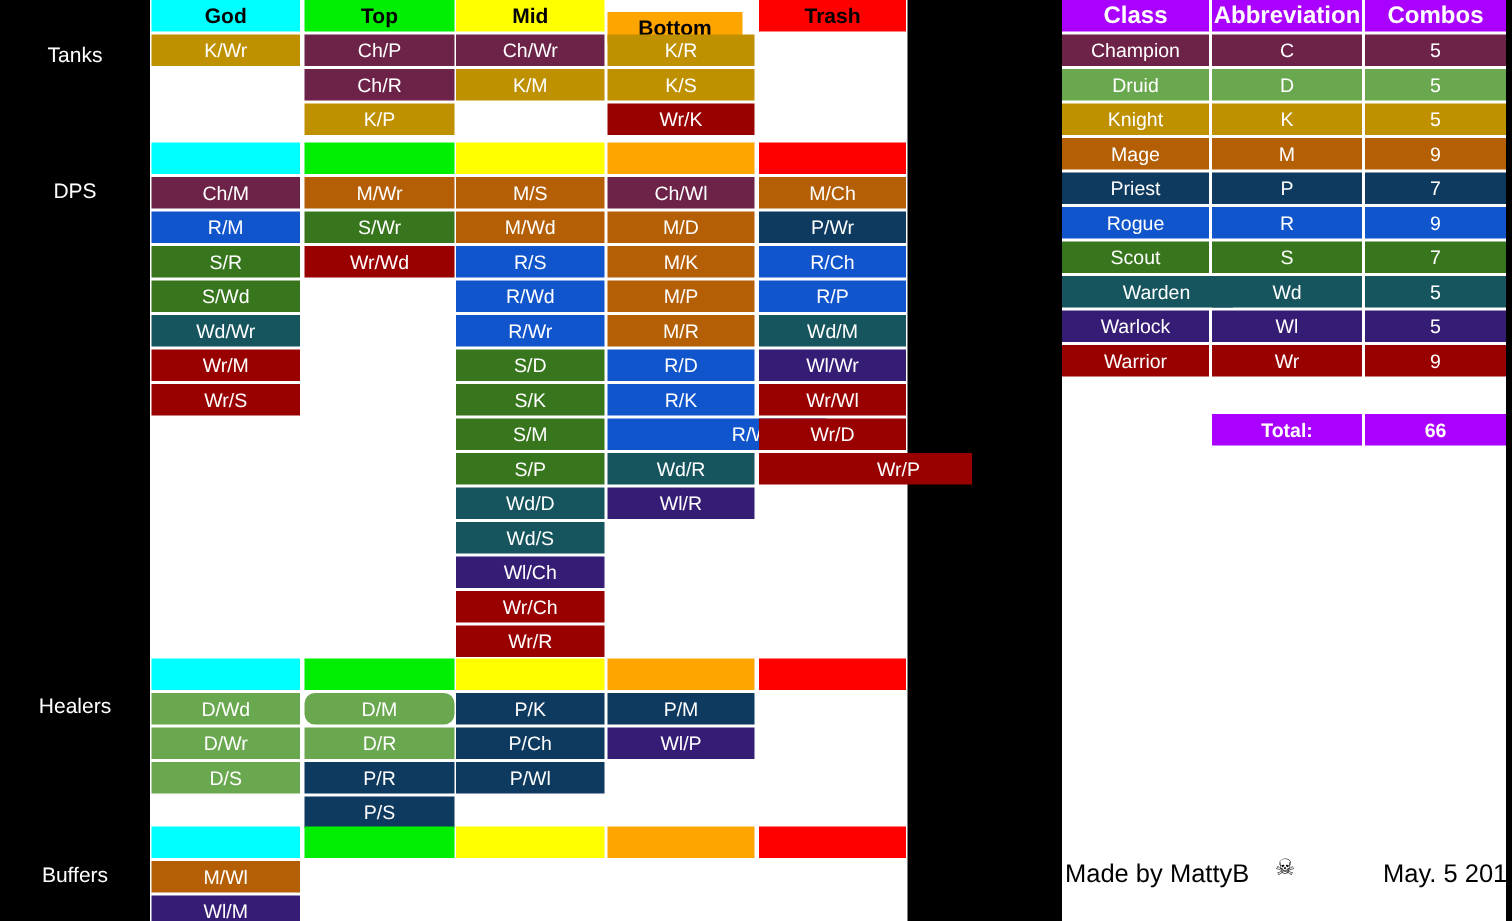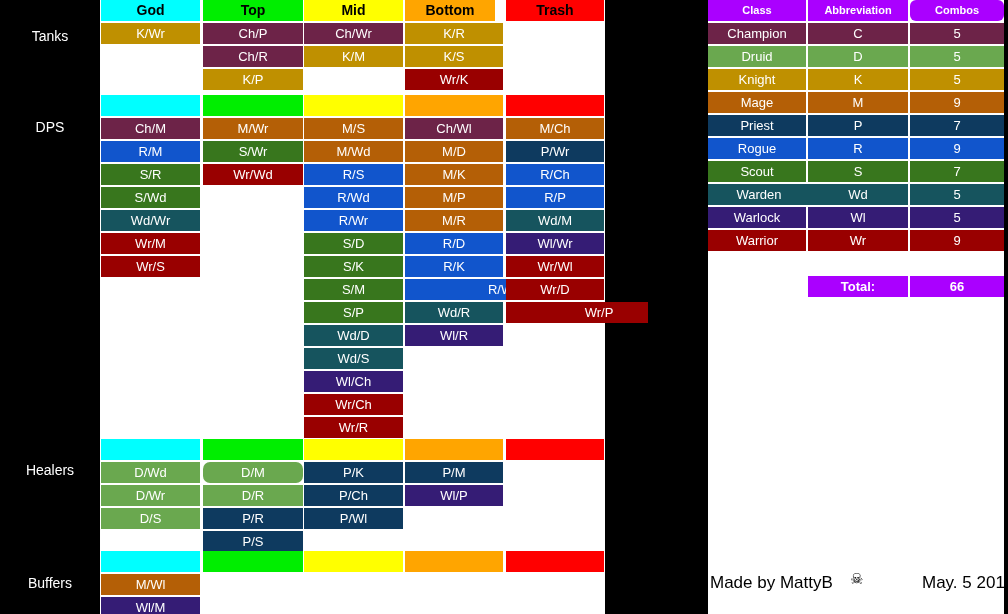--- a/index.html
+++ b/index.html
@@ -53,21 +53,21 @@
   .legend-cell {
     position: absolute;
     height: 21px;
     line-height: 21px;
     text-align: center;
     font-size: 13px;
     color: #ffffff;
     white-space: nowrap;
     overflow: hidden;
   }
-  .legend-cell.head { font-weight: bold; font-size: 11px; }
+  .legend-cell.head { font-weight: bold; font-size: 16px; }
   .legend-cell.total { font-weight: bold; }
 
   
   .footer-text {
     position: absolute;
     color: #000000;
     font-size: 17px;
     white-space: nowrap;
   }
   #footer-credit { left: 710px; top: 573px; }
@@ -86,21 +86,21 @@
   <div id="roles-layer">
       <div class="role-label" style="top: 28px;">Tanks</div>
       <div class="role-label" style="top: 119px;">DPS</div>
       <div class="role-label" style="top: 462px;">Healers</div>
       <div class="role-label" style="top: 575px;">Buffers</div>
     </div>
   <div id="grid-layer">
       <div class="cell hdr" style="left: 101px; width: 99px; top: 0px; background: rgb(0, 255, 255);">God</div>
       <div class="cell hdr" style="left: 203px; width: 100px; top: 0px; background: rgb(0, 238, 0);">Top</div>
       <div class="cell hdr" style="left: 304px; width: 99px; top: 0px; background: rgb(255, 255, 0);">Mid</div>
-      <div class="cell hdr" style="left: 405px; width: 90px; top: 0px; background: rgb(255, 165, 0);">Bottom</div>
+      <div class="cell hdr" style="left: 405px; width: 90px; top: 8px; background: rgb(255, 165, 0);">Bottom</div>
       <div class="cell hdr" style="left: 506px; width: 98px; top: 0px; background: rgb(255, 0, 0);">Trash</div>
       <div class="cell" style="left: 101px; width: 99px; top: 23px; background: rgb(191, 144, 0);">K/Wr</div>
       <div class="cell" style="left: 203px; width: 100px; top: 23px; background: rgb(109, 35, 72);">Ch/P</div>
       <div class="cell" style="left: 203px; width: 100px; top: 46px; background: rgb(109, 35, 72);">Ch/R</div>
       <div class="cell" style="left: 203px; width: 100px; top: 69px; background: rgb(191, 144, 0);">K/P</div>
       <div class="cell" style="left: 304px; width: 99px; top: 23px; background: rgb(109, 35, 72);">Ch/Wr</div>
       <div class="cell" style="left: 304px; width: 99px; top: 46px; background: rgb(191, 144, 0);">K/M</div>
       <div class="cell" style="left: 405px; width: 98px; top: 23px; background: rgb(191, 144, 0);">K/R</div>
       <div class="cell" style="left: 405px; width: 98px; top: 46px; background: rgb(191, 144, 0);">K/S</div>
       <div class="cell" style="left: 405px; width: 98px; top: 69px; background: rgb(153, 0, 0);">Wr/K</div>
@@ -173,21 +173,21 @@
       <div class="cell spacer" style="left: 203px; width: 100px; top: 551px; background: rgb(0, 238, 0);"></div>
       <div class="cell spacer" style="left: 304px; width: 99px; top: 551px; background: rgb(255, 255, 0);"></div>
       <div class="cell spacer" style="left: 405px; width: 98px; top: 551px; background: rgb(255, 165, 0);"></div>
       <div class="cell spacer" style="left: 506px; width: 98px; top: 551px; background: rgb(255, 0, 0);"></div>
       <div class="cell" style="left: 101px; width: 99px; top: 574px; background: rgb(180, 95, 6);">M/Wl</div>
       <div class="cell" style="left: 101px; width: 99px; top: 597px; background: rgb(53, 28, 117);">Wl/M</div>
     </div>
   <div id="legend-layer">
       <div class="legend-cell head" style="left: 708px; width: 98px; top: 0px; background: rgb(170, 0, 255);">Class</div>
       <div class="legend-cell head" style="left: 808px; width: 100px; top: 0px; background: rgb(170, 0, 255);">Abbreviation</div>
-      <div class="legend-cell head" style="left: 910px; width: 94px; top: 0px; background: rgb(170, 0, 255); border-radius: 6px;">Combos</div>
+      <div class="legend-cell head" style="left: 910px; width: 94px; top: 0px; background: rgb(170, 0, 255);">Combos</div>
       <div class="legend-cell" style="left: 708px; width: 98px; top: 23px; background: rgb(109, 35, 72);">Champion</div>
       <div class="legend-cell" style="left: 808px; width: 100px; top: 23px; background: rgb(109, 35, 72);">C</div>
       <div class="legend-cell" style="left: 910px; width: 94px; top: 23px; background: rgb(109, 35, 72);">5</div>
       <div class="legend-cell" style="left: 708px; width: 98px; top: 46px; background: rgb(106, 168, 79);">Druid</div>
       <div class="legend-cell" style="left: 808px; width: 100px; top: 46px; background: rgb(106, 168, 79);">D</div>
       <div class="legend-cell" style="left: 910px; width: 94px; top: 46px; background: rgb(106, 168, 79);">5</div>
       <div class="legend-cell" style="left: 708px; width: 98px; top: 69px; background: rgb(191, 144, 0);">Knight</div>
       <div class="legend-cell" style="left: 808px; width: 100px; top: 69px; background: rgb(191, 144, 0);">K</div>
       <div class="legend-cell" style="left: 910px; width: 94px; top: 69px; background: rgb(191, 144, 0);">5</div>
       <div class="legend-cell" style="left: 708px; width: 98px; top: 92px; background: rgb(180, 95, 6);">Mage</div>
@@ -195,21 +195,21 @@
       <div class="legend-cell" style="left: 910px; width: 94px; top: 92px; background: rgb(180, 95, 6);">9</div>
       <div class="legend-cell" style="left: 708px; width: 98px; top: 115px; background: rgb(14, 58, 95);">Priest</div>
       <div class="legend-cell" style="left: 808px; width: 100px; top: 115px; background: rgb(14, 58, 95);">P</div>
       <div class="legend-cell" style="left: 910px; width: 94px; top: 115px; background: rgb(14, 58, 95);">7</div>
       <div class="legend-cell" style="left: 708px; width: 98px; top: 138px; background: rgb(17, 85, 204);">Rogue</div>
       <div class="legend-cell" style="left: 808px; width: 100px; top: 138px; background: rgb(17, 85, 204);">R</div>
       <div class="legend-cell" style="left: 910px; width: 94px; top: 138px; background: rgb(17, 85, 204);">9</div>
       <div class="legend-cell" style="left: 708px; width: 98px; top: 161px; background: rgb(56, 118, 29);">Scout</div>
       <div class="legend-cell" style="left: 808px; width: 100px; top: 161px; background: rgb(56, 118, 29);">S</div>
       <div class="legend-cell" style="left: 910px; width: 94px; top: 161px; background: rgb(56, 118, 29);">7</div>
-      <div class="legend-cell" style="left: 708px; width: 102px; top: 184px; background: rgb(22, 84, 94);">Warden</div>
+      <div class="legend-cell" style="left: 708px; width: 102px; top: 184px; background: rgb(22, 84, 94); padding-left: 12px;">Warden</div>
       <div class="legend-cell" style="left: 808px; width: 100px; top: 184px; background: rgb(22, 84, 94);">Wd</div>
       <div class="legend-cell" style="left: 910px; width: 94px; top: 184px; background: rgb(22, 84, 94);">5</div>
       <div class="legend-cell" style="left: 708px; width: 98px; top: 207px; background: rgb(53, 28, 117);">Warlock</div>
       <div class="legend-cell" style="left: 808px; width: 100px; top: 207px; background: rgb(53, 28, 117);">Wl</div>
       <div class="legend-cell" style="left: 910px; width: 94px; top: 207px; background: rgb(53, 28, 117);">5</div>
       <div class="legend-cell" style="left: 708px; width: 98px; top: 230px; background: rgb(153, 0, 0);">Warrior</div>
       <div class="legend-cell" style="left: 808px; width: 100px; top: 230px; background: rgb(153, 0, 0);">Wr</div>
       <div class="legend-cell" style="left: 910px; width: 94px; top: 230px; background: rgb(153, 0, 0);">9</div>
       <div class="legend-cell total" style="left: 808px; width: 100px; top: 276px; background: rgb(170, 0, 255);">Total:</div>
       <div class="legend-cell total" style="left: 910px; width: 94px; top: 276px; background: rgb(170, 0, 255);">66</div>

